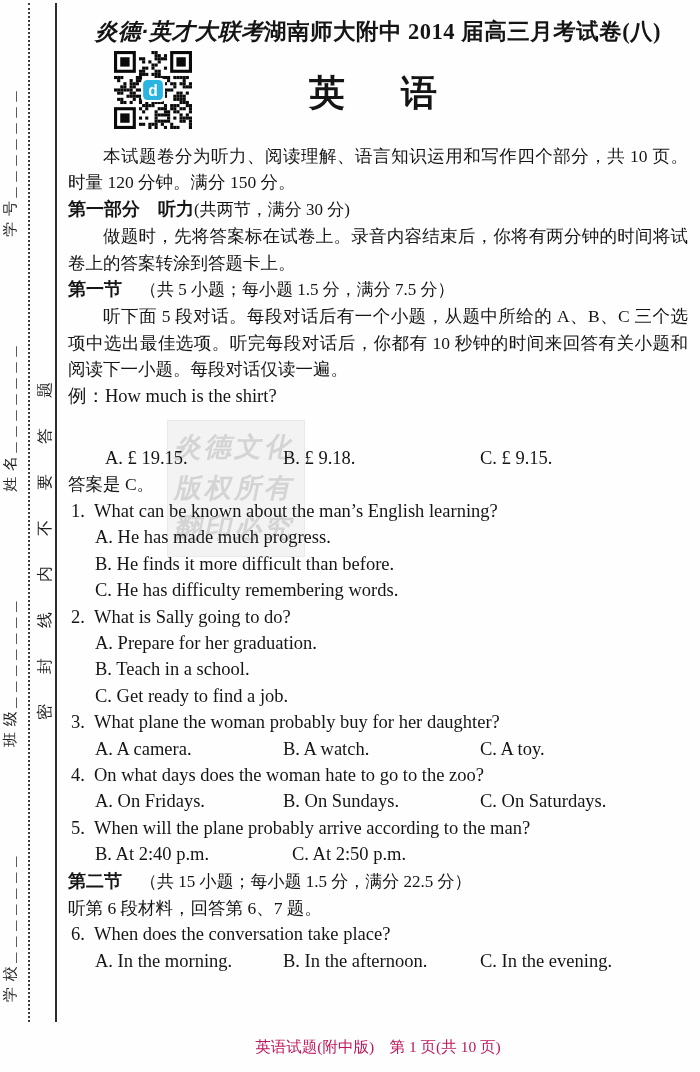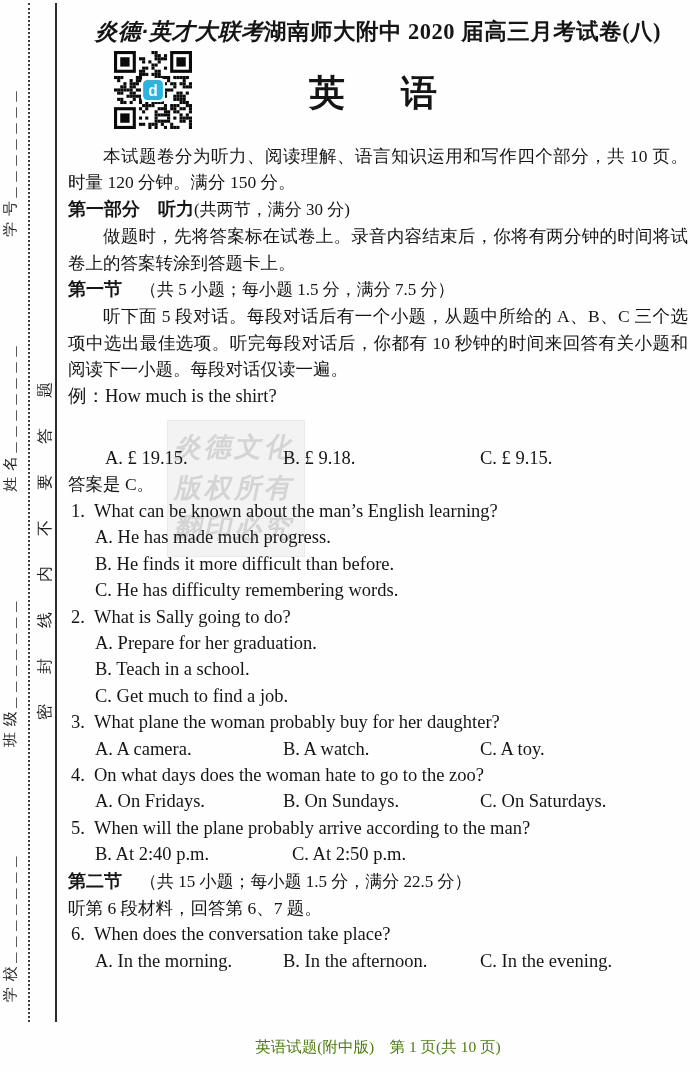--- a/index.html
+++ b/index.html
@@ -77,21 +77,21 @@
   .opts-stacked { padding-left:27px; }
   .opts-row { display:flex; padding-left:27px; }
   .opts-row .o1 { width:188px; flex:none; }
   .opts-row .o2 { width:197px; flex:none; }
   .opts-row .o3 { flex:1; }
   .example-row { padding-left:37px;margin-top:36px; }
   .example-row .o1 { width:178px; }
 
   .footer {
     position:absolute; left:68px; width:620px; bottom:14px; z-index:2;
-    text-align:center; font-size:15.5px; color:#4d7c0f;
+    text-align:center; font-size:15.5px; color:#be185d;
   }
 </style>
 </head>
 <body>
 
 <div class="page">
 
   <div class="vstrip fields-strip">
     <span>学 校＿＿＿＿＿＿＿</span>
     <span>班 级＿＿＿＿＿＿＿</span>
@@ -104,21 +104,21 @@
 
   <div class="watermark">
     <div class="wm-line">炎德文化</div>
     <div class="wm-line">版权所有</div>
     <div class="wm-line">翻印必究</div>
   </div>
 
   <div class="content">
 
     <div class="paper-title">
-      <span class="brand">炎德·英才大联考</span><span>湖南师大附中 2020 届高三月考试卷(八)</span>
+      <span class="brand">炎德·英才大联考</span><span>湖南师大附中 2014 届高三月考试卷(八)</span>
     </div>
 
     <div class="subject-block">
       <div class="qr-wrap">
         <svg id="qr-svg" width="78" height="78" viewBox="0 0 75 75" xmlns="http://www.w3.org/2000/svg">
             <rect x="36" y="0" width="3" height="3" fill="#0a0a0a"></rect>
             <rect x="39" y="0" width="3" height="3" fill="#0a0a0a"></rect>
             <rect x="39" y="3" width="3" height="3" fill="#0a0a0a"></rect>
             <rect x="42" y="3" width="3" height="3" fill="#0a0a0a"></rect>
             <rect x="48" y="3" width="3" height="3" fill="#0a0a0a"></rect>
@@ -348,21 +348,21 @@
       <div>C. He has difficulty remembering words.</div>
     </div>
 
     <div class="eng q">
       <span class="q-num">2.</span>
       <span class="q-text">What is Sally going to do?</span>
     </div>
     <div class="eng opts-stacked">
       <div>A. Prepare for her graduation.</div>
       <div>B. Teach in a school.</div>
-      <div>C. Get much to find a job.</div>
+      <div>C. Get ready to find a job.</div>
     </div>
 
     <div class="eng q">
       <span class="q-num">3.</span>
       <span class="q-text">What plane the woman probably buy for her daughter?</span>
     </div>
     <div class="eng opts-row">
       <span class="o1">A. A camera.</span>
       <span class="o2">B. A watch.</span>
       <span class="o3">C. A toy.</span>

